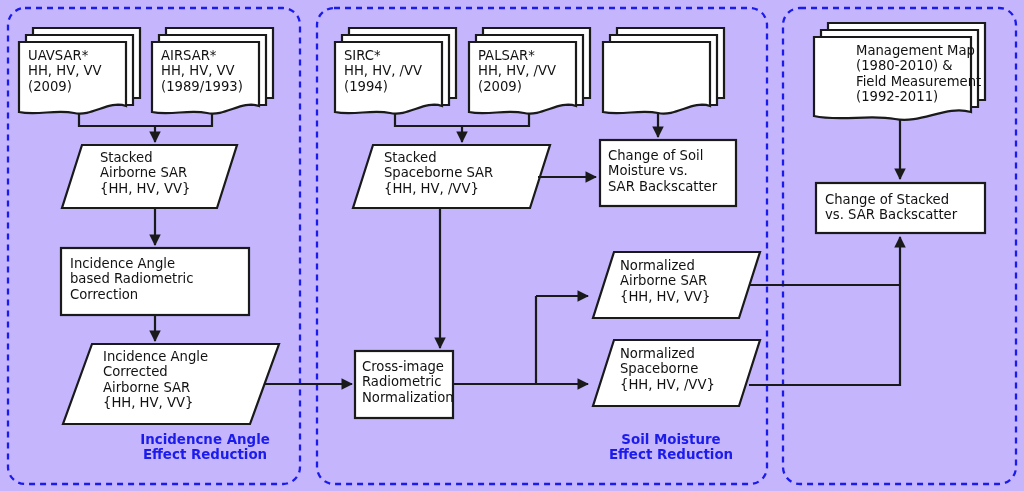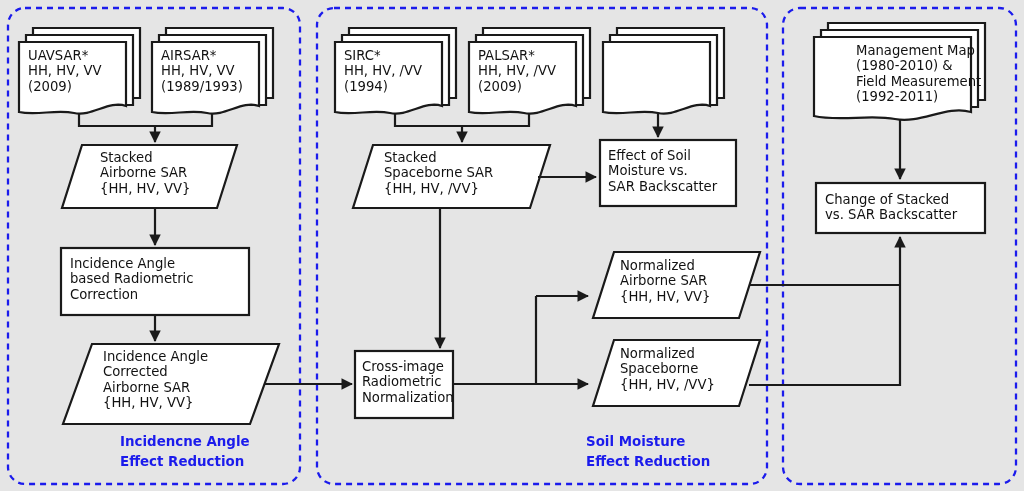--- a/index.html
+++ b/index.html
@@ -5,21 +5,21 @@
 <style>
   html, body {
     margin: 0;
     padding: 0;
     background: #ffffff;
   }
   #canvas {
     position: relative;
     width: 1024px;
     height: 491px;
-    background: #e5e5e5;
+    background: #c4b5fd;
     overflow: hidden;
     font-family: "DejaVu Sans", "Liberation Sans", sans-serif;
   }
   svg.layer {
     position: absolute;
     left: 0;
     top: 0;
     width: 1024px;
     height: 491px;
   }
@@ -46,23 +46,23 @@
     color: #111111;
     font-size: 13.2px;
     line-height: 15.4px;
     white-space: pre;
     pointer-events: none;
   }
   .panel-label {
     position: absolute;
     color: #1b1bec;
     font-size: 13.4px;
-    line-height: 20px;
+    line-height: 15px;
     font-weight: bold;
-    text-align: left;
+    text-align: center;
     white-space: pre;
   }
 </style>
 </head>
 <body>
 
 <div id="canvas">
 
   <svg class="layer" viewBox="0 0 1024 491">
     <defs>
@@ -188,21 +188,21 @@
 
   <div class="nodetext" style="left:344px; top:48px;">SIRC*
 HH, HV, /VV
 (1994)</div>
   <div class="nodetext" style="left:478px; top:48px;">PALSAR*
 HH, HV, /VV
 (2009)</div>
   <div class="nodetext" style="left:384px; top:150px;">Stacked
 Spaceborne SAR
 {HH, HV, /VV}</div>
-  <div class="nodetext" style="left:608px; top:148px;">Effect of Soil
+  <div class="nodetext" style="left:608px; top:148px;">Change of Soil
 Moisture vs.
 SAR Backscatter</div>
   <div class="nodetext" style="left:362px; top:359px;">Cross-image
 Radiometric
 Normalization</div>
   <div class="nodetext" style="left:620px; top:258px;">Normalized
 Airborne SAR
 {HH, HV, VV}</div>
   <div class="nodetext" style="left:620px; top:346px;">Normalized
 Spaceborne

